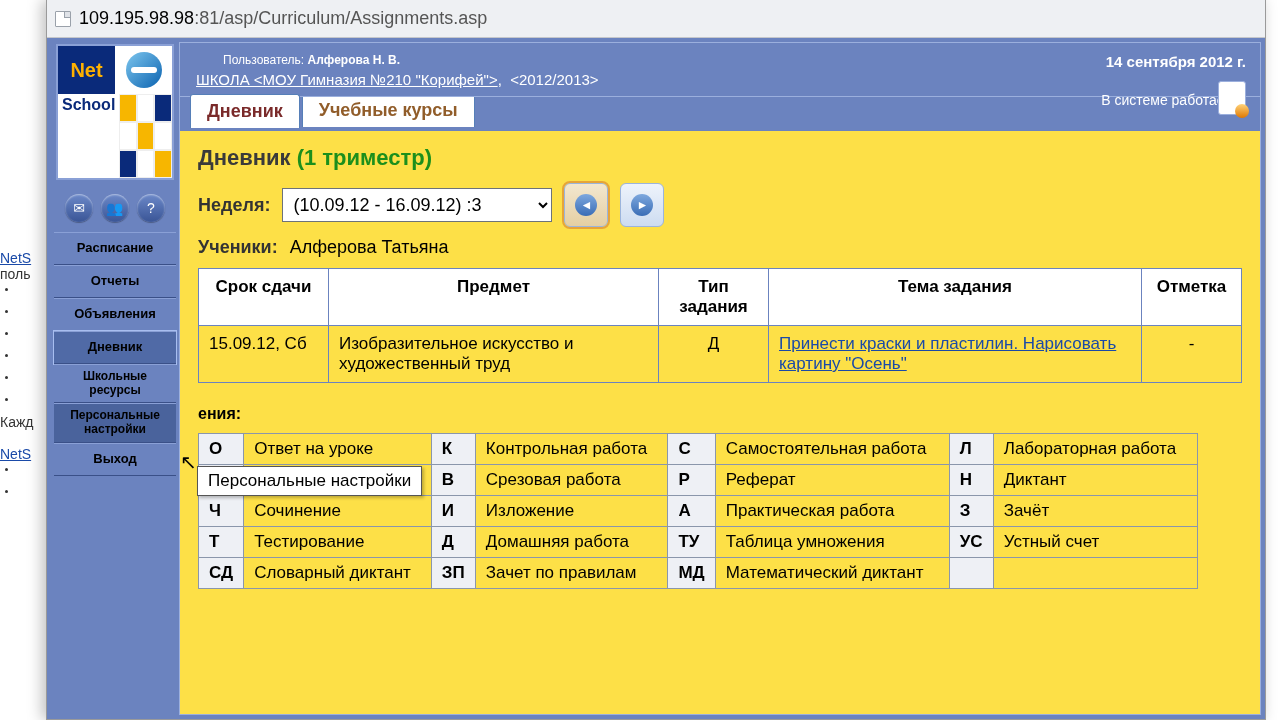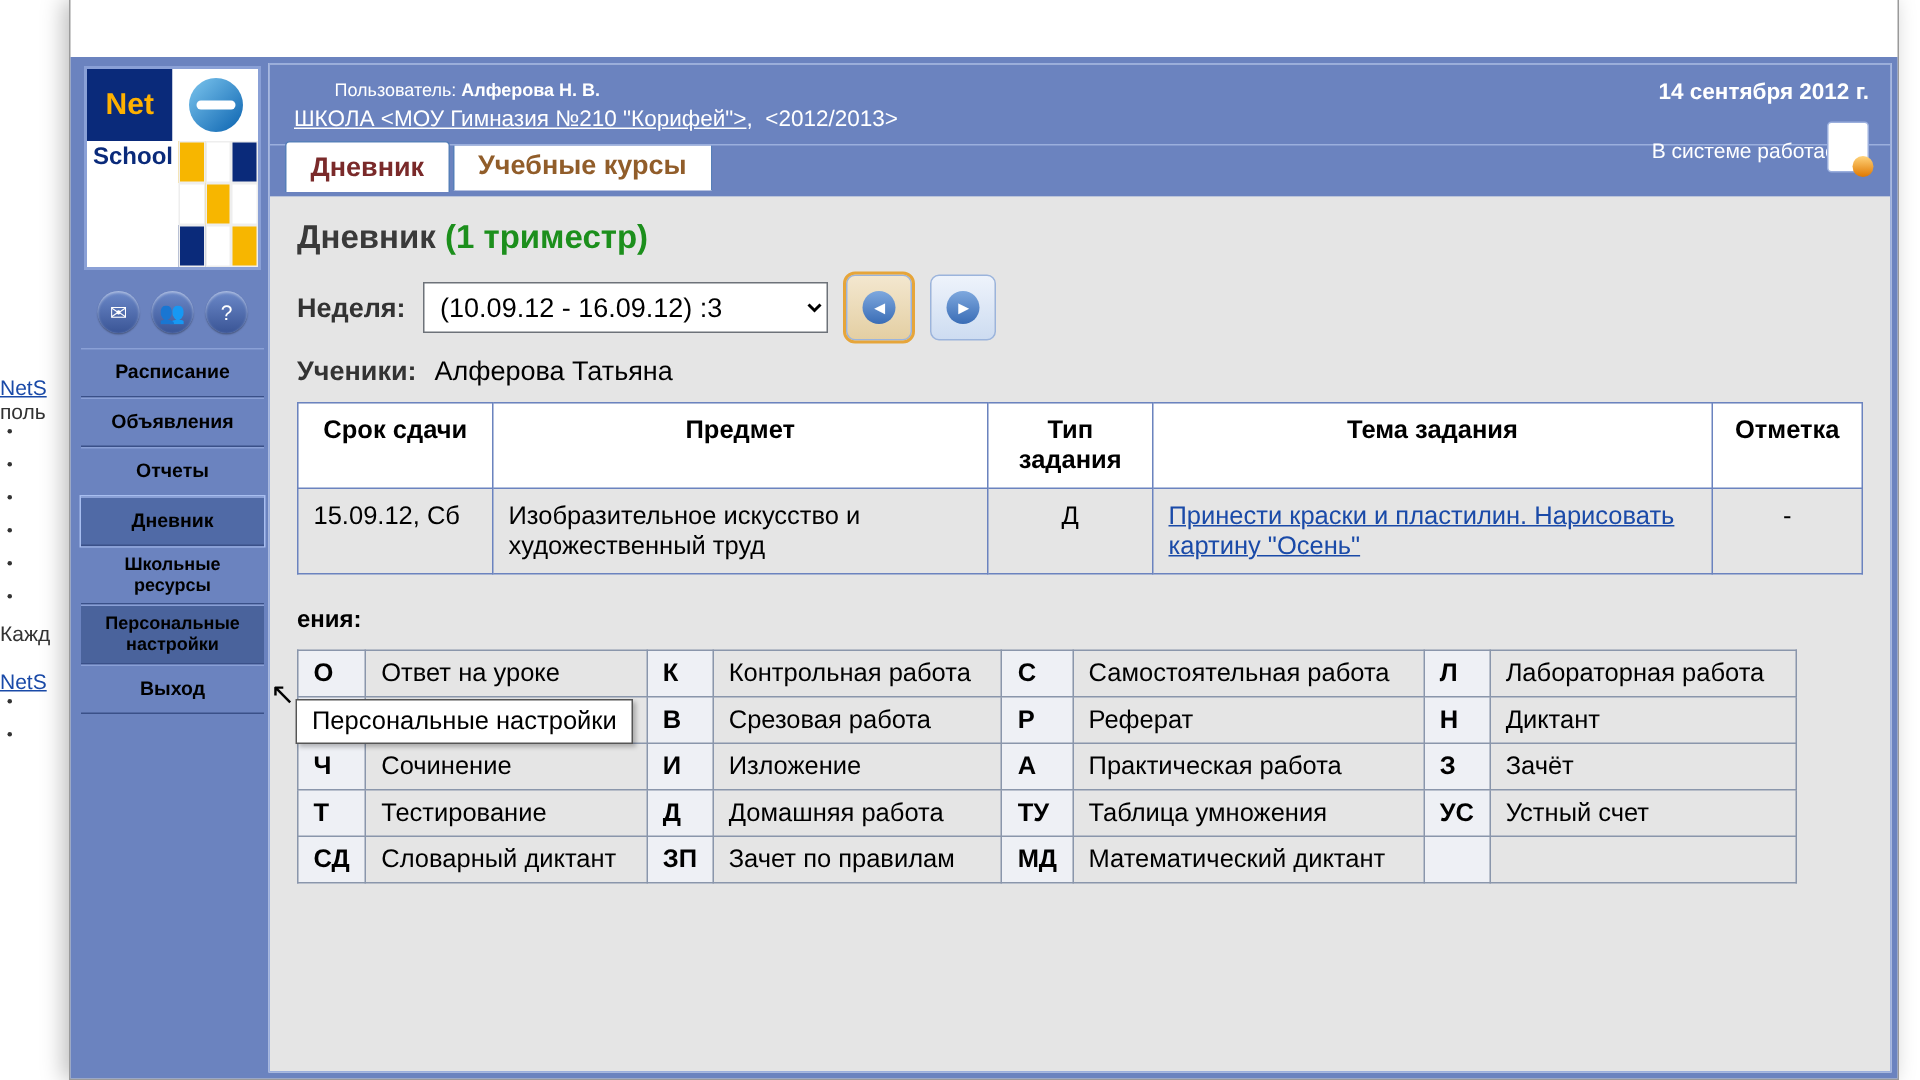--- a/index.html
+++ b/index.html
@@ -80,21 +80,21 @@
 .header-strip .right .doc-ic::before{content:"";position:absolute;right:-4px;bottom:-4px;width:14px;height:14px;border-radius:50%;background:linear-gradient(#ffd37a,#e07800);}
 
 .tabs{ display:flex; background:#6b83bf; padding:0 10px; border-bottom:4px solid #6b83bf; margin-top:-4px; }
 .tab{
   background:#fff; border:1px solid #567fb8; border-bottom:none;
   padding:6px 16px 6px; font-size:18px; font-weight:bold; color:#915d2a;
   border-radius:3px 3px 0 0; margin-right:2px; cursor:pointer;
 }
 .tab.active{ color:#7a2a2a; position:relative; top:1px; }
 
-.content{ flex:1; background:#e5e5e5; padding:14px 18px 24px; overflow:auto; }
+.content{ flex:1; background:#fde047; padding:14px 18px 24px; overflow:auto; }
 .h1{ font-size:22px; font-weight:bold; color:#3a3a3a; margin-bottom:12px; }
 .h1 .green{ color:#1c8f1c; }
 
 .row{ display:flex; align-items:center; gap:12px; margin:10px 0; font-size:18px; }
 .row .label{ font-weight:bold; color:#333; }
 select.week{
   font-size:18px; padding:3px 6px; border:1px solid #6d7279; background:#fff;
   height:34px; width:270px;
 }
 .nav-btn{
@@ -151,20 +151,26 @@
     <span class="link">NetS</span>
     <ul class="bullets">
         <li></li>
         <li></li>
       </ul>
   </div>
 </div>
 
 <div class="browser-frame">
 
+  <div class="addr-bar">
+    <span class="doc-icon"></span>
+    <span class="url">
+      <span class="bold">109.195.98.98</span><span>:81/asp/Curriculum/Assignments.asp</span>
+    </span>
+  </div>
 
   <div class="app-viewport">
     <div class="app-inner">
 
       <div class="left-col">
         <div class="logo">
           <div class="q1">Net</div>
           <div class="q2">
               <div class="iecircle"></div>
             </div>
@@ -185,22 +191,22 @@
         </div>
 
         <div class="icon-row">
           <div class="round-ic">✉</div>
           <div class="round-ic">👥</div>
           <div class="round-ic">?</div>
         </div>
 
         <div class="side-menu">
           <div class="side-item">Расписание</div>
+          <div class="side-item">Отчеты</div>
           <div class="side-item">Объявления</div>
-          <div class="side-item">Отчеты</div>
           <div class="side-item active">Дневник</div>
           <div class="side-item sub">Школьные ресурсы</div>
           <div class="side-item sub hover">Персональные настройки</div>
           <div class="side-item">Выход</div>
         </div>
       </div>
 
       <div class="main-col">
         <div class="header-strip">
           <div class="user-line">

